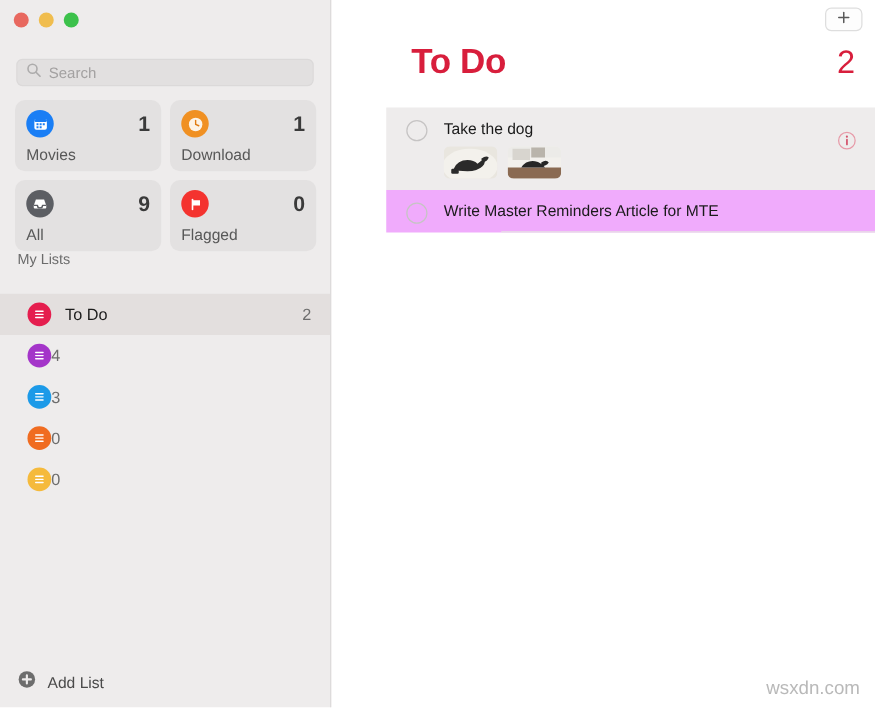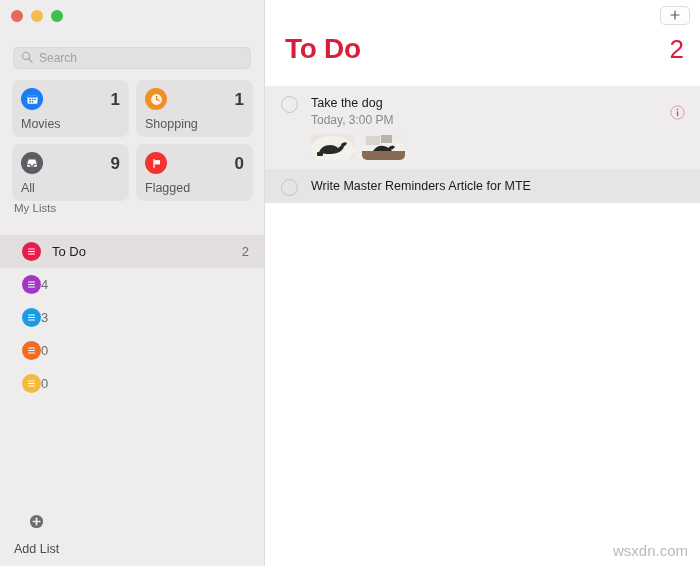--- a/index.html
+++ b/index.html
@@ -3,21 +3,21 @@
 <meta charset="utf-8">
 <style>
   * { box-sizing: border-box; margin: 0; padding: 0; }
   html, body {
     width: 700px; height: 566px;
     font-family: "Liberation Sans", sans-serif;
     background: #ffffff;
     overflow: hidden;
     -webkit-font-smoothing: antialiased;
   }
-  .window { position: relative; width: 700px; height: 420px; display: flex; }
+  .window { position: relative; width: 700px; height: 420px; display: flex; gap: 44px; }
 
   
   .sidebar {
     width: 265px; height: 566px;
     background: #eeecec;
     position: relative;
     border-right: 1px solid #dddbdb;
     flex: 0 0 265px;
   }
   .traffic { position: absolute; top: 10px; left: 11px; display: flex; gap: 8px; }
@@ -75,21 +75,21 @@
   .list-dot {
     width: 19px; height: 19px; border-radius: 50%;
     display: flex; align-items: center; justify-content: center;
     flex: 0 0 19px;
   }
   .list-name { font-size: 13px; color: #1d1d1d; margin-left: 11px; flex: 1; }
   .list-count { font-size: 13px; color: #6d6d6d; }
 
   .addlist {
     position: absolute; bottom: 10px; left: 14px;
-    display: flex; align-items: center; gap: 9px; flex-direction: column;
+    display: flex; align-items: center; gap: 9px;
   }
   .addlist-label { font-size: 12.5px; color: #4a4a4a; }
 
   
   .main { flex: 1; position: relative; background: #ffffff; height: 566px; }
   .add-btn {
     position: absolute; top: 6px; right: 10px;
     width: 30px; height: 19px;
     border: 1px solid #dedede; border-radius: 5px;
     background: #fdfdfd;
@@ -98,21 +98,21 @@
   .main-header {
     position: absolute; top: 33px; left: 20px; right: 16px;
     display: flex; align-items: baseline; justify-content: space-between;
   }
   .main-title { font-size: 28px; font-weight: bold; color: #d81e3c; letter-spacing: -0.3px; }
   .main-count { font-size: 26px; color: #d81e3c; }
 
   .rem-list { position: absolute; top: 86px; left: 0; right: 0; }
   .rem-row { position: relative; display: flex; padding: 9px 0 0 0; }
   .rem-row.highlight { background: #eeecec; }
-  .rem-row.plain { background: #e5e5e5; }
+  .rem-row.plain { background: #f0abfc; }
   .rem-circle {
     width: 17px; height: 17px; border-radius: 50%;
     border: 1px solid #c6c4c4; background: transparent;
     flex: 0 0 17px; margin-left: 16px; margin-top: 1px;
   }
   .rem-body { margin-left: 13px; flex: 1; padding-bottom: 9px; position: relative; }
   .rem-title { font-size: 12.5px; color: #1a1a1a; line-height: 16px; }
   .rem-sub { font-size: 12px; color: #8a8a8a; line-height: 16px; margin-top: 1px; }
   .rem-attach { display: flex; gap: 8px; margin-top: 6px; }
   .thumb { width: 43px; height: 26px; border-radius: 5px; overflow: hidden; display:block; }
@@ -173,21 +173,21 @@
         <div class="smart-top">
           <span class="smart-icon ic-sched">
             <svg width="15" height="15" viewBox="0 0 15 15">
               <circle cx="7.5" cy="7.5" r="5.4" fill="#fdf3e6"></circle>
               <line x1="7.5" y1="7.5" x2="7.5" y2="4.3" stroke="#e07b12" stroke-width="1.1" stroke-linecap="round"></line>
               <line x1="7.5" y1="7.5" x2="10" y2="8.6" stroke="#e07b12" stroke-width="1.1" stroke-linecap="round"></line>
             </svg>
           </span>
           <span class="smart-count">1</span>
         </div>
-        <div class="smart-label">Shopping</div>
+        <div class="smart-label">Download</div>
       </div>
 
       <div class="smart-card">
         <div class="smart-top">
           <span class="smart-icon ic-all">
             <svg width="14" height="14" viewBox="0 0 14 14">
               <path d="M2 8.3 L3.7 3.6 H10.3 L12 8.3 V10 Q12 10.8 11.2 10.8 H2.8 Q2 10.8 2 10 Z" fill="#fff"></path>
               <path d="M2 8.3 H5 a2 2 0 0 0 4 0 H12" fill="none" stroke="#5c5e63" stroke-width="1.1" stroke-linejoin="round"></path>
             </svg>
           </span>
@@ -301,21 +301,20 @@
       <span class="main-title">To Do</span>
       <span class="main-count">2</span>
     </div>
 
     <div class="rem-list">
 
       <div class="rem-row highlight">
         <div class="rem-circle"></div>
         <div class="rem-body">
           <div class="rem-title">Take the dog</div>
-          <div class="rem-sub">Today, 3:00 PM</div>
           <div class="rem-attach">
             <span class="thumb">
               <svg width="43" height="26" viewBox="0 0 43 26">
                 <rect width="43" height="26" fill="#e9e6df"></rect>
                 <ellipse cx="21" cy="16" rx="22" ry="14" fill="#f3f1ec"></ellipse>
                 <path d="M8 18 q3 -7 11 -7 q5 0 8 3 l5 -4 q2 3 -1 6 q-4 4 -12 4 q-8 0 -11 -2 z" fill="#2a2a2a"></path>
                 <path d="M30 10 q4 -3 6 -1 q-1 3 -5 4 z" fill="#2a2a2a"></path>
                 <rect x="6" y="18" width="6" height="4" rx="1" fill="#2a2a2a"></rect>
               </svg>
             </span>

